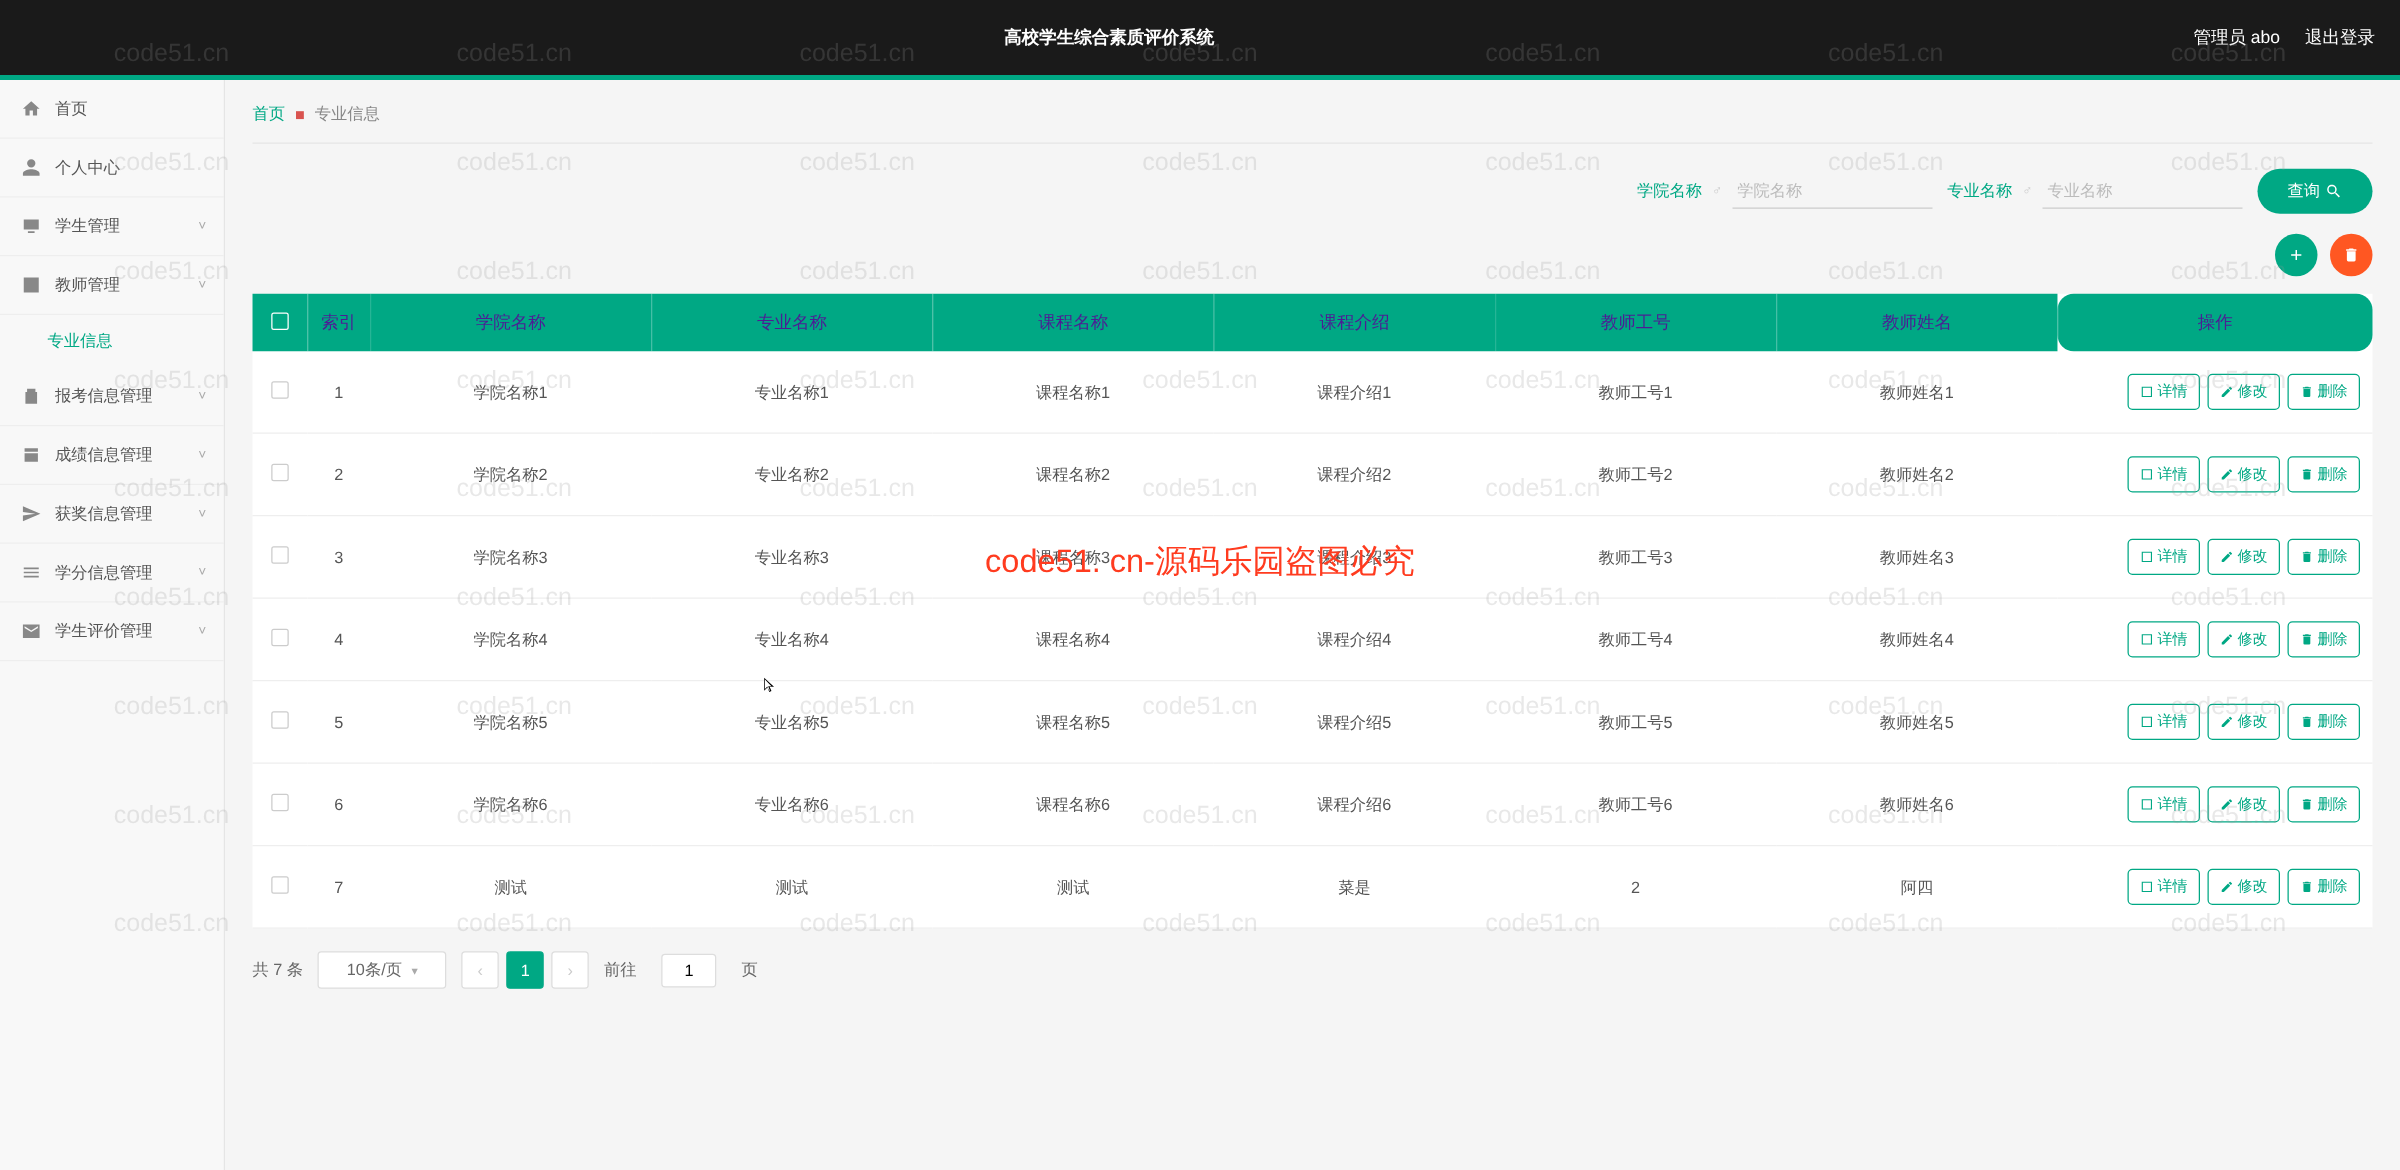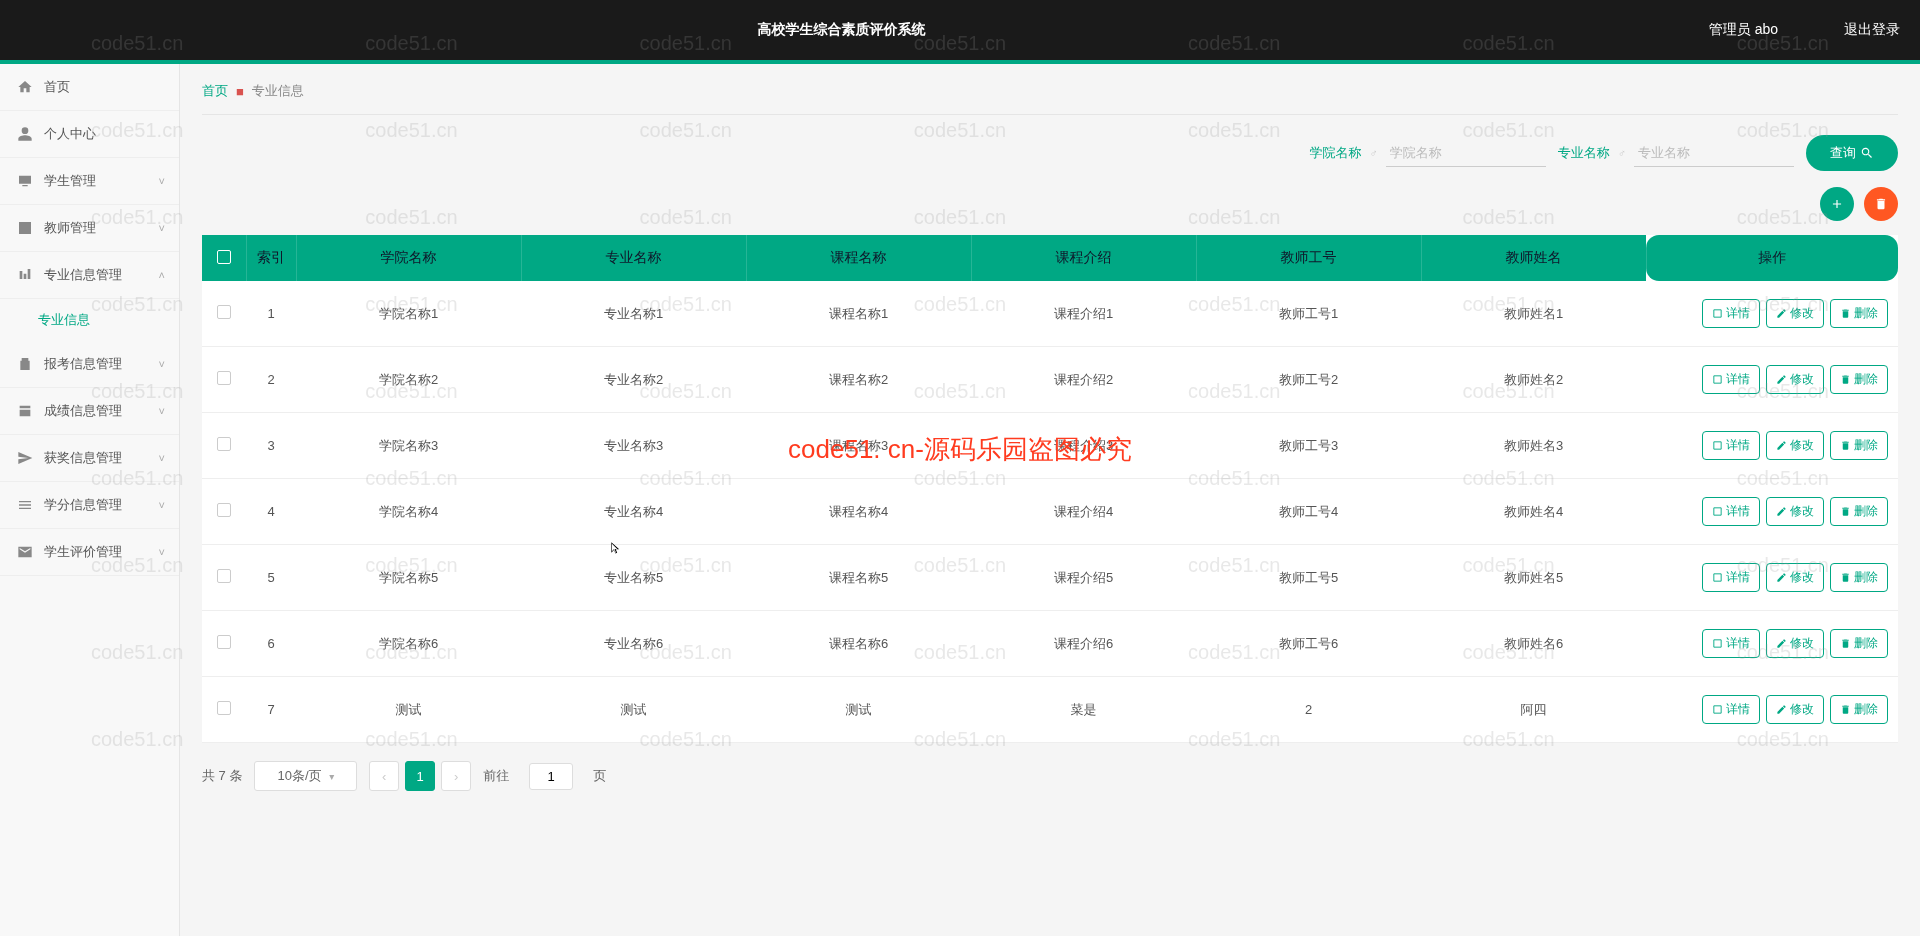--- a/index.html
+++ b/index.html
@@ -2,21 +2,21 @@
 <html><head>
 <meta charset="utf-8">
 <style>
 * { margin: 0; padding: 0; box-sizing: border-box; }
 body { font-family: "Microsoft YaHei", Arial, sans-serif; font-size: 13px; background: #f5f5f5; color: #333; }
 
 
 .header { height: 60px; background: #1a1a1a; color: #fff; display: flex; align-items: center; padding: 0 20px; }
 .header-title { flex: 1; text-align: center; font-size: 14px; font-weight: bold; }
 .header-right { display: flex; gap: 20px; font-size: 14px; }
-.header-right span { cursor: pointer; margin-left: 46px; }
+.header-right span { cursor: pointer; }
 
 .accent-bar { height: 4px; background: #00a884; }
 
 
 .layout { display: flex; min-height: calc(100vh - 64px); }
 
 
 .sidebar { width: 180px; background: #f8f8f8; border-right: 1px solid #e5e5e5; }
 .sidebar-item { display: flex; align-items: center; padding: 14px 16px; color: #555; cursor: pointer; border-bottom: 1px solid #eee; position: relative; }
 .sidebar-item .icon { width: 18px; height: 18px; margin-right: 10px; display: inline-flex; align-items: center; justify-content: center; }
@@ -41,21 +41,21 @@
 
 
 .actions { display: flex; justify-content: flex-end; gap: 10px; margin-bottom: 14px; }
 .btn-circle { width: 34px; height: 34px; border-radius: 17px; border: none; display: flex; align-items: center; justify-content: center; cursor: pointer; color: #fff; }
 .btn-add { background: #00a884; }
 .btn-del-top { background: #ff5722; }
 .btn-circle svg { width: 14px; height: 14px; fill: #fff; }
 
 
 .tbl { width: 100%; border-collapse: collapse; background: #fff; }
-.tbl thead th { background: #00a884; color: #0f172a; padding: 14px 10px; font-weight: normal; font-size: 14px; text-align: center; border-right: 1px solid rgba(255,255,255,0.15); }
+.tbl thead th { background: #00a884; color: #4c1d95; padding: 14px 10px; font-weight: normal; font-size: 14px; text-align: center; border-right: 1px solid rgba(255,255,255,0.15); }
 .tbl thead th:last-child { border-right: none; }
 .tbl tbody td { padding: 18px 10px; text-align: center; border-bottom: 1px solid #eee; color: #555; font-size: 13px; }
 .chk-cell { width: 44px; }
 .chk { width: 14px; height: 14px; border: 1px solid #ccc; display: inline-block; border-radius: 2px; }
 .idx-cell { width: 50px; }
 .ops-cell { width: 252px; border-radius: 13px; }
 .op-btns { display: flex; gap: 6px; justify-content: flex-end; }
 .op-btn { border: 1px solid #00a884; background: #fff; color: #00a884; border-radius: 4px; padding: 5px 9px; font-size: 12px; cursor: pointer; display: flex; align-items: center; gap: 3px; }
 .op-btn svg { width: 11px; height: 11px; fill: #00a884; }
 
@@ -117,29 +117,20 @@
           <span class="chevron">˅</span>
         </div>
         <div class="sidebar-item">
           <span class="icon">
             <svg viewBox="0 0 24 24">
               <path d="M3 3h18v18H3zm5 12l8-8 2 2-8 8H8z"></path>
             </svg>
           </span>
           <span>教师管理</span>
           <span class="chevron">˅</span>
-        </div>
-        <div class="sidebar-item">
-          <span class="icon">
-            <svg viewBox="0 0 24 24">
-              <path d="M4 18h4V6H4zm6 0h4V10h-4zm6 0h4V3h-4z"></path>
-            </svg>
-          </span>
-          <span>专业信息管理</span>
-          <span class="chevron">˄</span>
         </div>
         <div class="sidebar-sub">专业信息</div>
         <div class="sidebar-item">
           <span class="icon">
             <svg viewBox="0 0 24 24">
               <path d="M7 3h10v4H7zM5 7h14v14H5z"></path>
             </svg>
           </span>
           <span>报考信息管理</span>
           <span class="chevron">˅</span>

